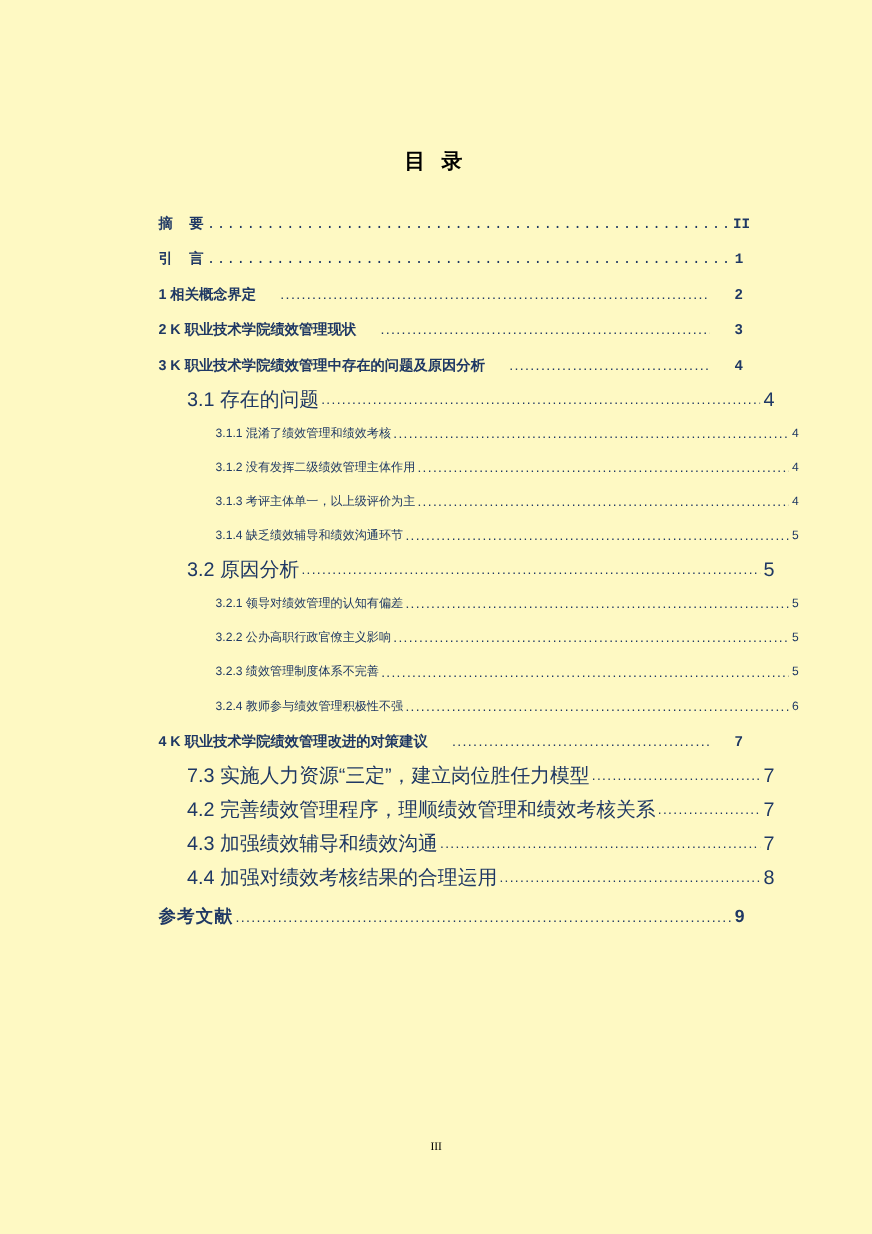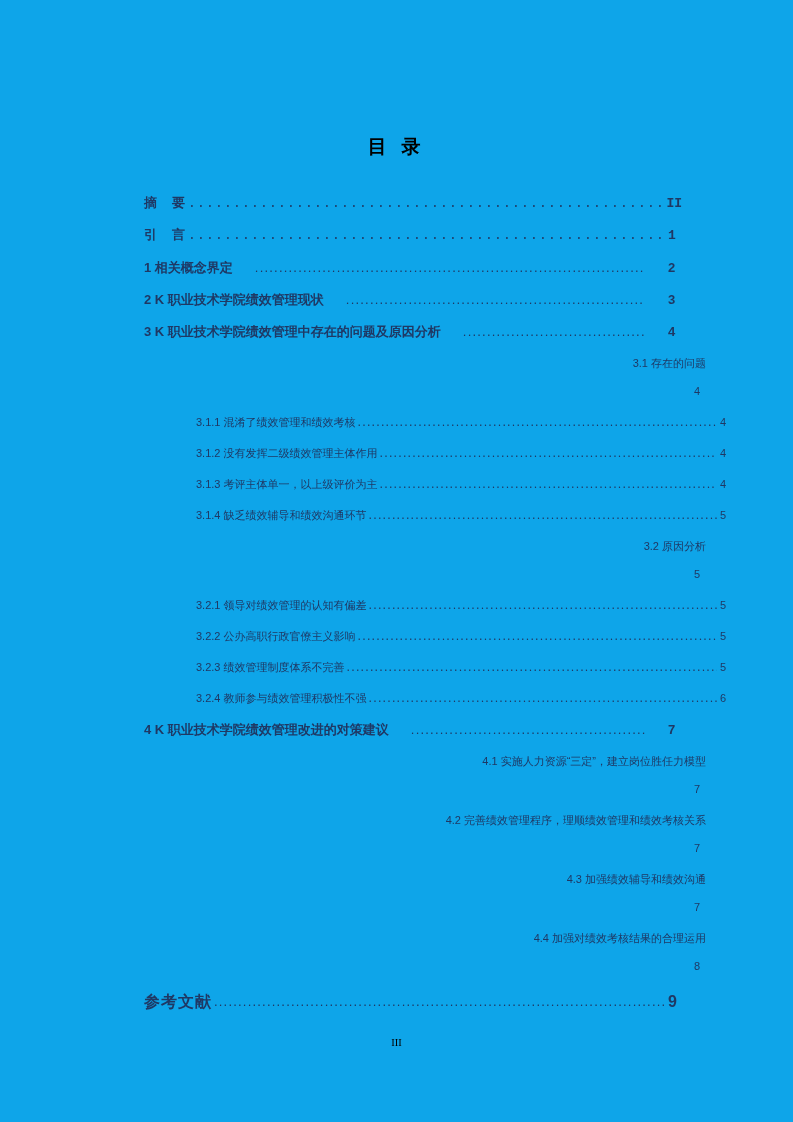--- a/index.html
+++ b/index.html
@@ -7,21 +7,21 @@
     padding: 0;
     background: #ffffff;
   }
   body {
     font-family: "Liberation Sans", sans-serif;
   }
   .page {
     position: relative;
     width: 793px;
     height: 1122px;
-    background: #0ea5e9;
+    background: #fef9c3;
     overflow: hidden;
     box-sizing: border-box;
   }
   .doc-title {
     position: absolute;
     top: 134px;
     left: 0;
     width: 793px;
     text-align: center;
     font-family: "Liberation Serif", serif;
@@ -78,24 +78,23 @@
 
   .lvl-1 {
     font-weight: bold;
     font-size: 13px;
     margin-bottom: 17px;
     gap: 20px;
   }
   .lvl-1 .leader::before { font-weight: normal; font-size: 13px; }
 
   .lvl-2 {
-    font-size: 11px;
+    font-size: 18px;
     margin-bottom: 16px;
     padding-left: 26px;
-    flex-direction: column;
   }
   .lvl-3 {
     font-size: 11px;
     margin-bottom: 16px;
     padding-left: 52px;
   }
   .lvl-ref {
     font-weight: bold;
     font-size: 16px;
     margin-top: 20px;
@@ -196,21 +195,21 @@
         <span class="label">3.2.4  教师参与绩效管理积极性不强</span>
         <span class="leader"></span>
         <span class="pageno">6</span>
       </div>
       <div class="toc-row lvl-1">
         <span class="label">4 K 职业技术学院绩效管理改进的对策建议</span>
         <span class="leader"></span>
         <span class="pageno">7</span>
       </div>
       <div class="toc-row lvl-2">
-        <span class="label">4.1  实施人力资源“三定”，建立岗位胜任力模型</span>
+        <span class="label">7.3  实施人力资源“三定”，建立岗位胜任力模型</span>
         <span class="leader"></span>
         <span class="pageno">7</span>
       </div>
       <div class="toc-row lvl-2">
         <span class="label">4.2  完善绩效管理程序，理顺绩效管理和绩效考核关系</span>
         <span class="leader"></span>
         <span class="pageno">7</span>
       </div>
       <div class="toc-row lvl-2">
         <span class="label">4.3  加强绩效辅导和绩效沟通</span>

